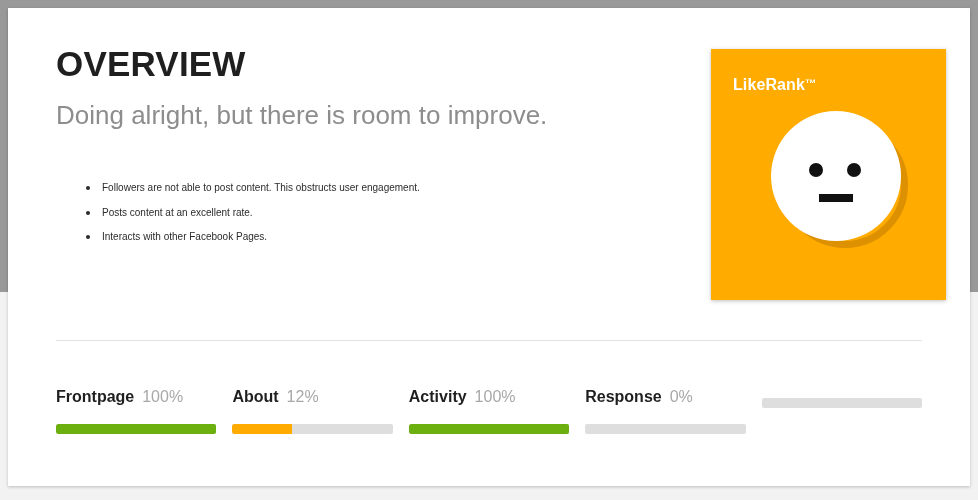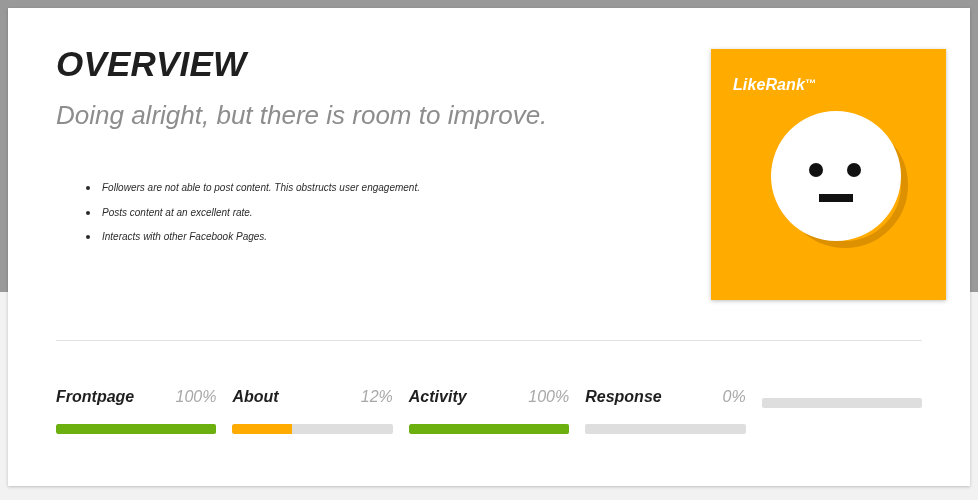--- a/index.html
+++ b/index.html
@@ -14,21 +14,20 @@
     font-family: "Liberation Sans", sans-serif;
     -webkit-font-smoothing: antialiased;
   }
 
   
   #page {
     position: relative;
     width: 978px;
     height: 500px;
     background: #14532d;
-    font-style: italic;
   }
   .backdrop-gray {
     position: absolute;
     left: 0;
     top: 0;
     width: 978px;
     height: 292px;
     background: #999999;
   }
   .backdrop-light {
@@ -192,21 +191,20 @@
     display: flex;
     gap: 16px;
   }
   .metric {
     flex: 1 1 0;
     min-width: 0;
   }
   .metric-head {
     display: flex;
     align-items: baseline;
-    justify-content: space-between;
     height: 26px;
   }
   .metric-label {
     font-size: 16px;
     font-weight: bold;
     color: #1f1f1f;
     white-space: nowrap;
   }
   .metric-value {
     font-size: 16px;

